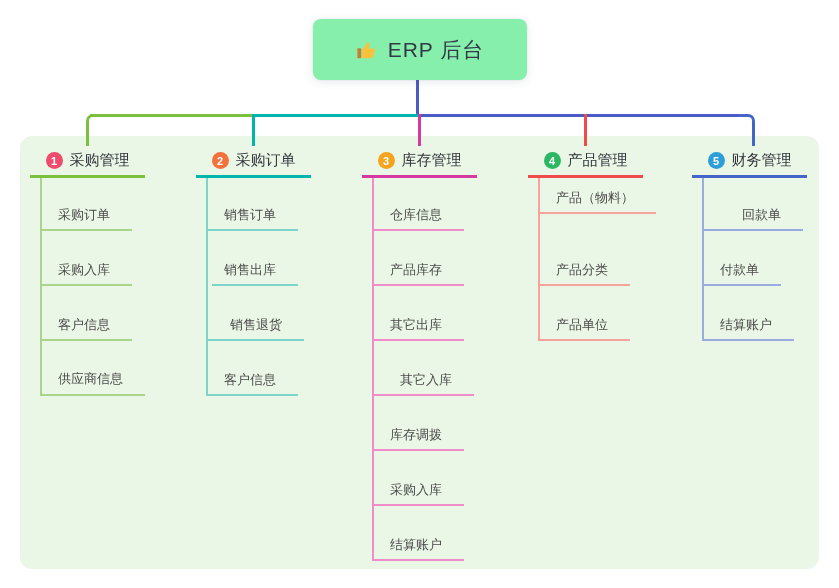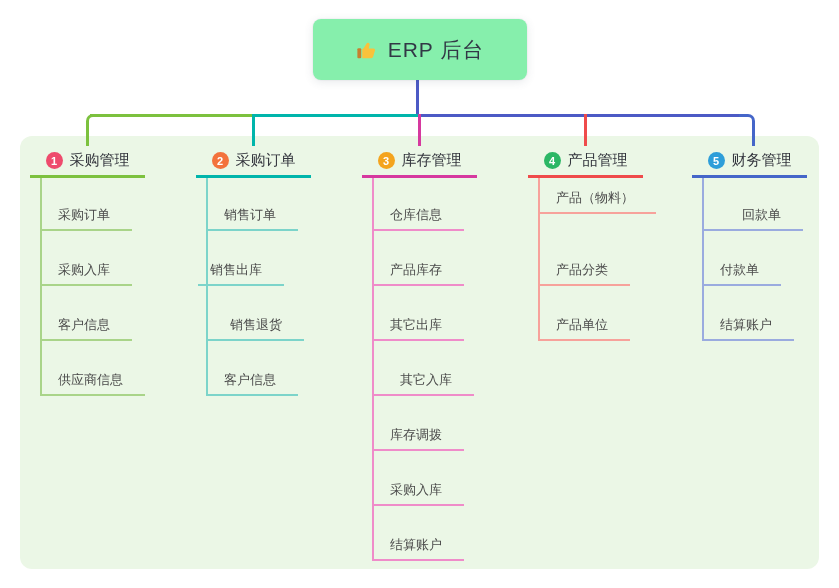--- a/index.html
+++ b/index.html
@@ -61,28 +61,28 @@
     </div>
   <div id="branches">
       <div class="branch-head" style="left: 30px; border-bottom: 3px solid rgb(124, 193, 62);">
         <div class="badge" style="background: rgb(238, 75, 109);">1</div>
         <div class="branch-label">采购管理</div>
       </div>
       <div class="vline" style="left: 40px; top: 178px; height: 218px; background: rgb(169, 212, 137);"></div>
       <div class="child-row" style="left: 40px; top: 207px; border-bottom: 2px solid rgb(169, 212, 137);">采购订单</div>
       <div class="child-row" style="left: 40px; top: 262px; border-bottom: 2px solid rgb(169, 212, 137);">采购入库</div>
       <div class="child-row" style="left: 40px; top: 317px; border-bottom: 2px solid rgb(169, 212, 137);">客户信息</div>
-      <div class="child-row" style="left: 40px; top: 372px; border-bottom: 2px solid rgb(169, 212, 137);">供应商信息</div>
+      <div class="child-row" style="left: 40px; top: 372px; border-bottom: 2px solid rgb(169, 212, 137); font-family: Liberation Mono, monospace;">供应商信息</div>
       <div class="branch-head" style="left: 196px; border-bottom: 3px solid rgb(0, 181, 171);">
         <div class="badge" style="background: rgb(243, 114, 60);">2</div>
         <div class="branch-label">采购订单</div>
       </div>
       <div class="vline" style="left: 206px; top: 178px; height: 218px; background: rgb(124, 212, 202);"></div>
       <div class="child-row" style="left: 206px; top: 207px; border-bottom: 2px solid rgb(124, 212, 202);">销售订单</div>
-      <div class="child-row" style="left: 198px; top: 262px; border-bottom: 2px solid rgb(124, 212, 202); padding-left: 12px;">销售出库</div>
+      <div class="child-row" style="left: 212px; top: 262px; border-bottom: 2px solid rgb(124, 212, 202); padding-left: 12px;">销售出库</div>
       <div class="child-row" style="left: 206px; top: 317px; border-bottom: 2px solid rgb(124, 212, 202); padding-left: 24px;">销售退货</div>
       <div class="child-row" style="left: 206px; top: 372px; border-bottom: 2px solid rgb(124, 212, 202);">客户信息</div>
       <div class="branch-head" style="left: 362px; border-bottom: 3px solid rgb(214, 57, 159);">
         <div class="badge" style="background: rgb(244, 164, 30);">3</div>
         <div class="branch-label">库存管理</div>
       </div>
       <div class="vline" style="left: 372px; top: 178px; height: 383px; background: rgb(239, 140, 201);"></div>
       <div class="child-row" style="left: 372px; top: 207px; border-bottom: 2px solid rgb(239, 140, 201);">仓库信息</div>
       <div class="child-row" style="left: 372px; top: 262px; border-bottom: 2px solid rgb(239, 140, 201); text-align: center;">产品库存</div>
       <div class="child-row" style="left: 372px; top: 317px; border-bottom: 2px solid rgb(239, 140, 201);">其它出库</div>

